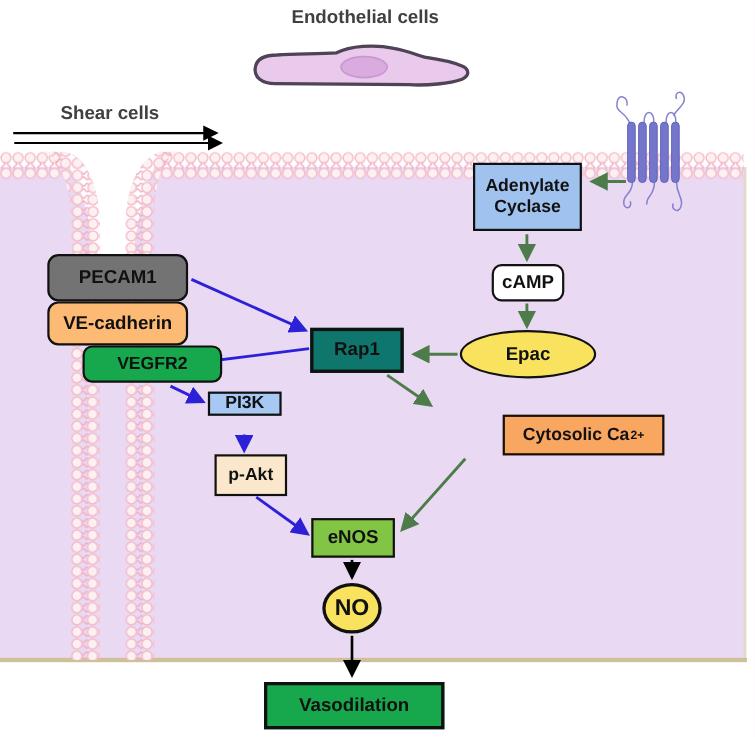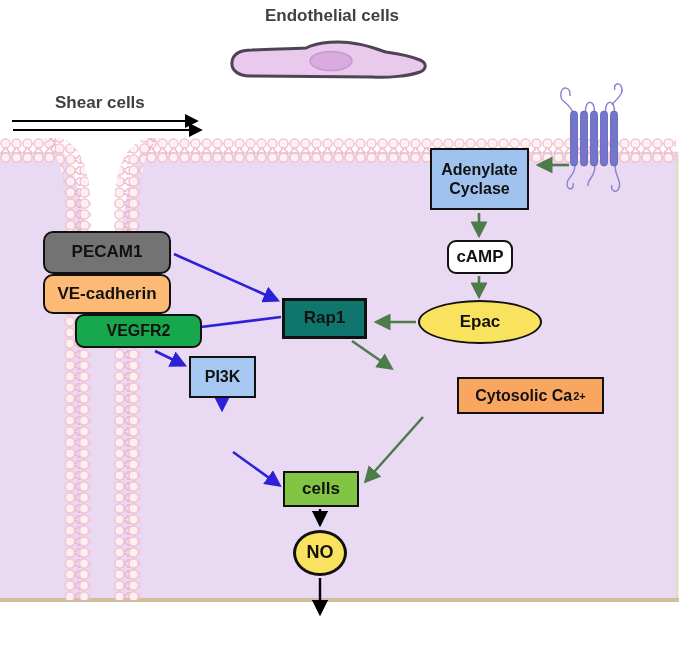--- a/index.html
+++ b/index.html
@@ -18,25 +18,25 @@
     text-align:center; line-height:1.2;
   }
   .node sup { font-size:11px; line-height:0; margin-left:1px; }
   #n-pecam1 { left:43px;  top:231px; width:128px; height:43px; background:#737373; border-radius:10px; font-size:17px; }
   #n-vecad  { left:43px;  top:274px; width:128px; height:40px; background:#fdba74; border-radius:10px; font-size:17px; }
   #n-vegfr2 { left:43px;  top:314px; width:127px; height:34px; background:#17a74c; border-radius:9px;  font-size:16px;margin-left:32px; }
   #n-rap1   { left:282px; top:298px; width:85px;  height:41px; background:#0f766e; font-size:17px; border-width:3px; }
   #n-ac     { left:430px; top:148px; width:99px;  height:62px; background:#a0c2ee; font-size:16px; padding:0 5px; }
   #n-camp   { left:447px; top:240px; width:66px;  height:34px; background:#ffffff; border-radius:9px; font-size:17px; }
   #n-epac   { left:418px; top:300px; width:124px; height:44px; background:#f9e35e; border-radius:50%; font-size:17px; }
-  #n-pi3k   { left:189px; top:356px; width:67px;  height:42px; background:#a6c8f2; font-size:16px; }
+  #n-pi3k   { left:189px; top:356px; width:67px;  height:22px; background:#a6c8f2; font-size:16px; }
   #n-pakt   { left:195px; top:413px; width:66px;  height:38px; background:#fbe7cc; font-size:16px; }
   #n-cytca  { left:409px; top:377px; width:147px; height:37px; background:#f9a660; font-size:16px;margin-left:48px; }
   #n-enos   { left:283px; top:471px; width:76px;  height:36px; background:#82c544; font-size:17px; }
-  #n-no     { left:293px; top:530px; width:54px;  height:46px; background:#f9e35e; border-radius:50%; border-width:3px; font-size:18px; }
+  #n-no     { left:293px; top:530px; width:54px;  height:46px; background:#f9e35e; border-radius:50%; border-width:3px; font-size:21px; }
   #n-vaso   { left:240px; top:620px; width:164px; height:43px; background:#17a74c; font-size:17px; border-width:3px; }
 </style>
 </head>
 <body>
 
 <div class="stage">
 
   <svg class="bg" width="686" height="670" viewBox="0 0 686 670">
     <defs>
       <pattern id="memH" width="11" height="25" patternUnits="userSpaceOnUse">
@@ -163,24 +163,30 @@
   </div>
   <div class="node" id="n-epac">
     <span>Epac</span>
   </div>
   <div class="node" id="n-camp">
     <span>cAMP</span>
   </div>
   <div class="node" id="n-pi3k">
     <span>PI3K</span>
   </div>
+  <div class="node" id="n-pakt">
+    <span>p-Akt</span>
+  </div>
   <div class="node" id="n-cytca">
     <span>Cytosolic Ca</span>
       <sup>2+</sup>
   </div>
   <div class="node" id="n-enos">
-    <span>cells</span>
+    <span>eNOS</span>
   </div>
   <div class="node" id="n-no">
     <span>NO</span>
+  </div>
+  <div class="node" id="n-vaso">
+    <span>Vasodilation</span>
   </div>
 
 </div>
 
 </body></html>

